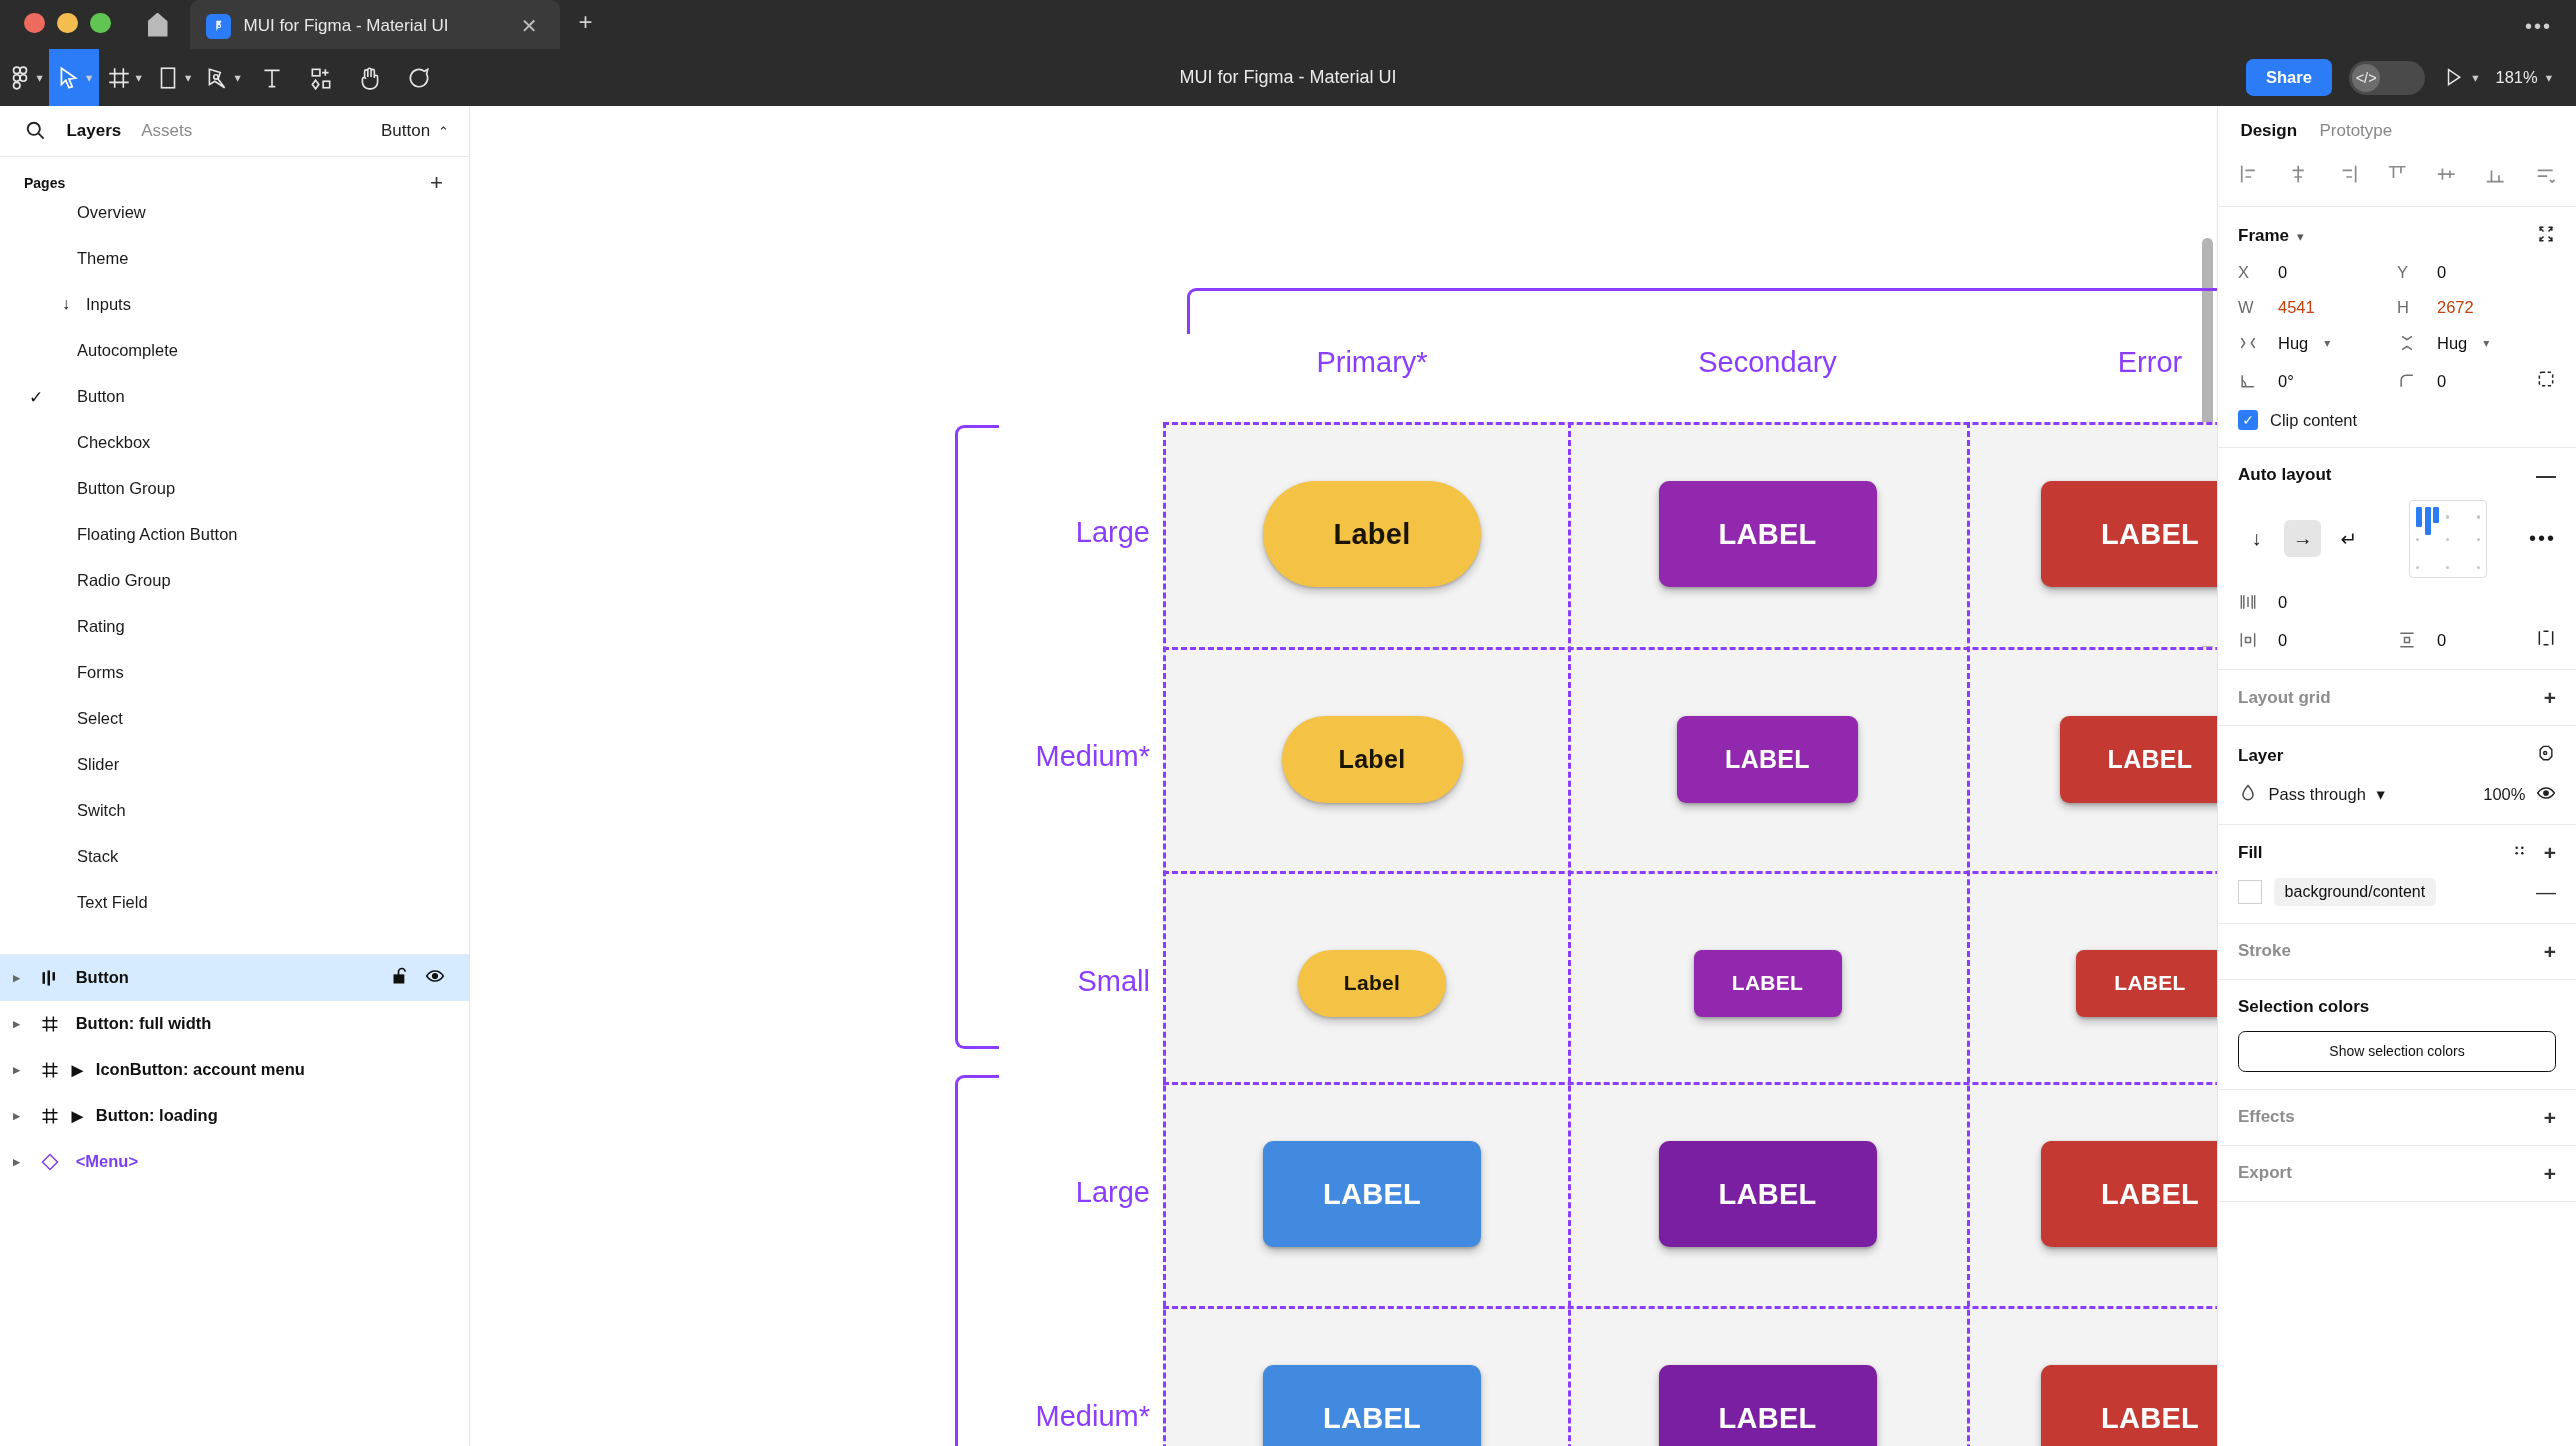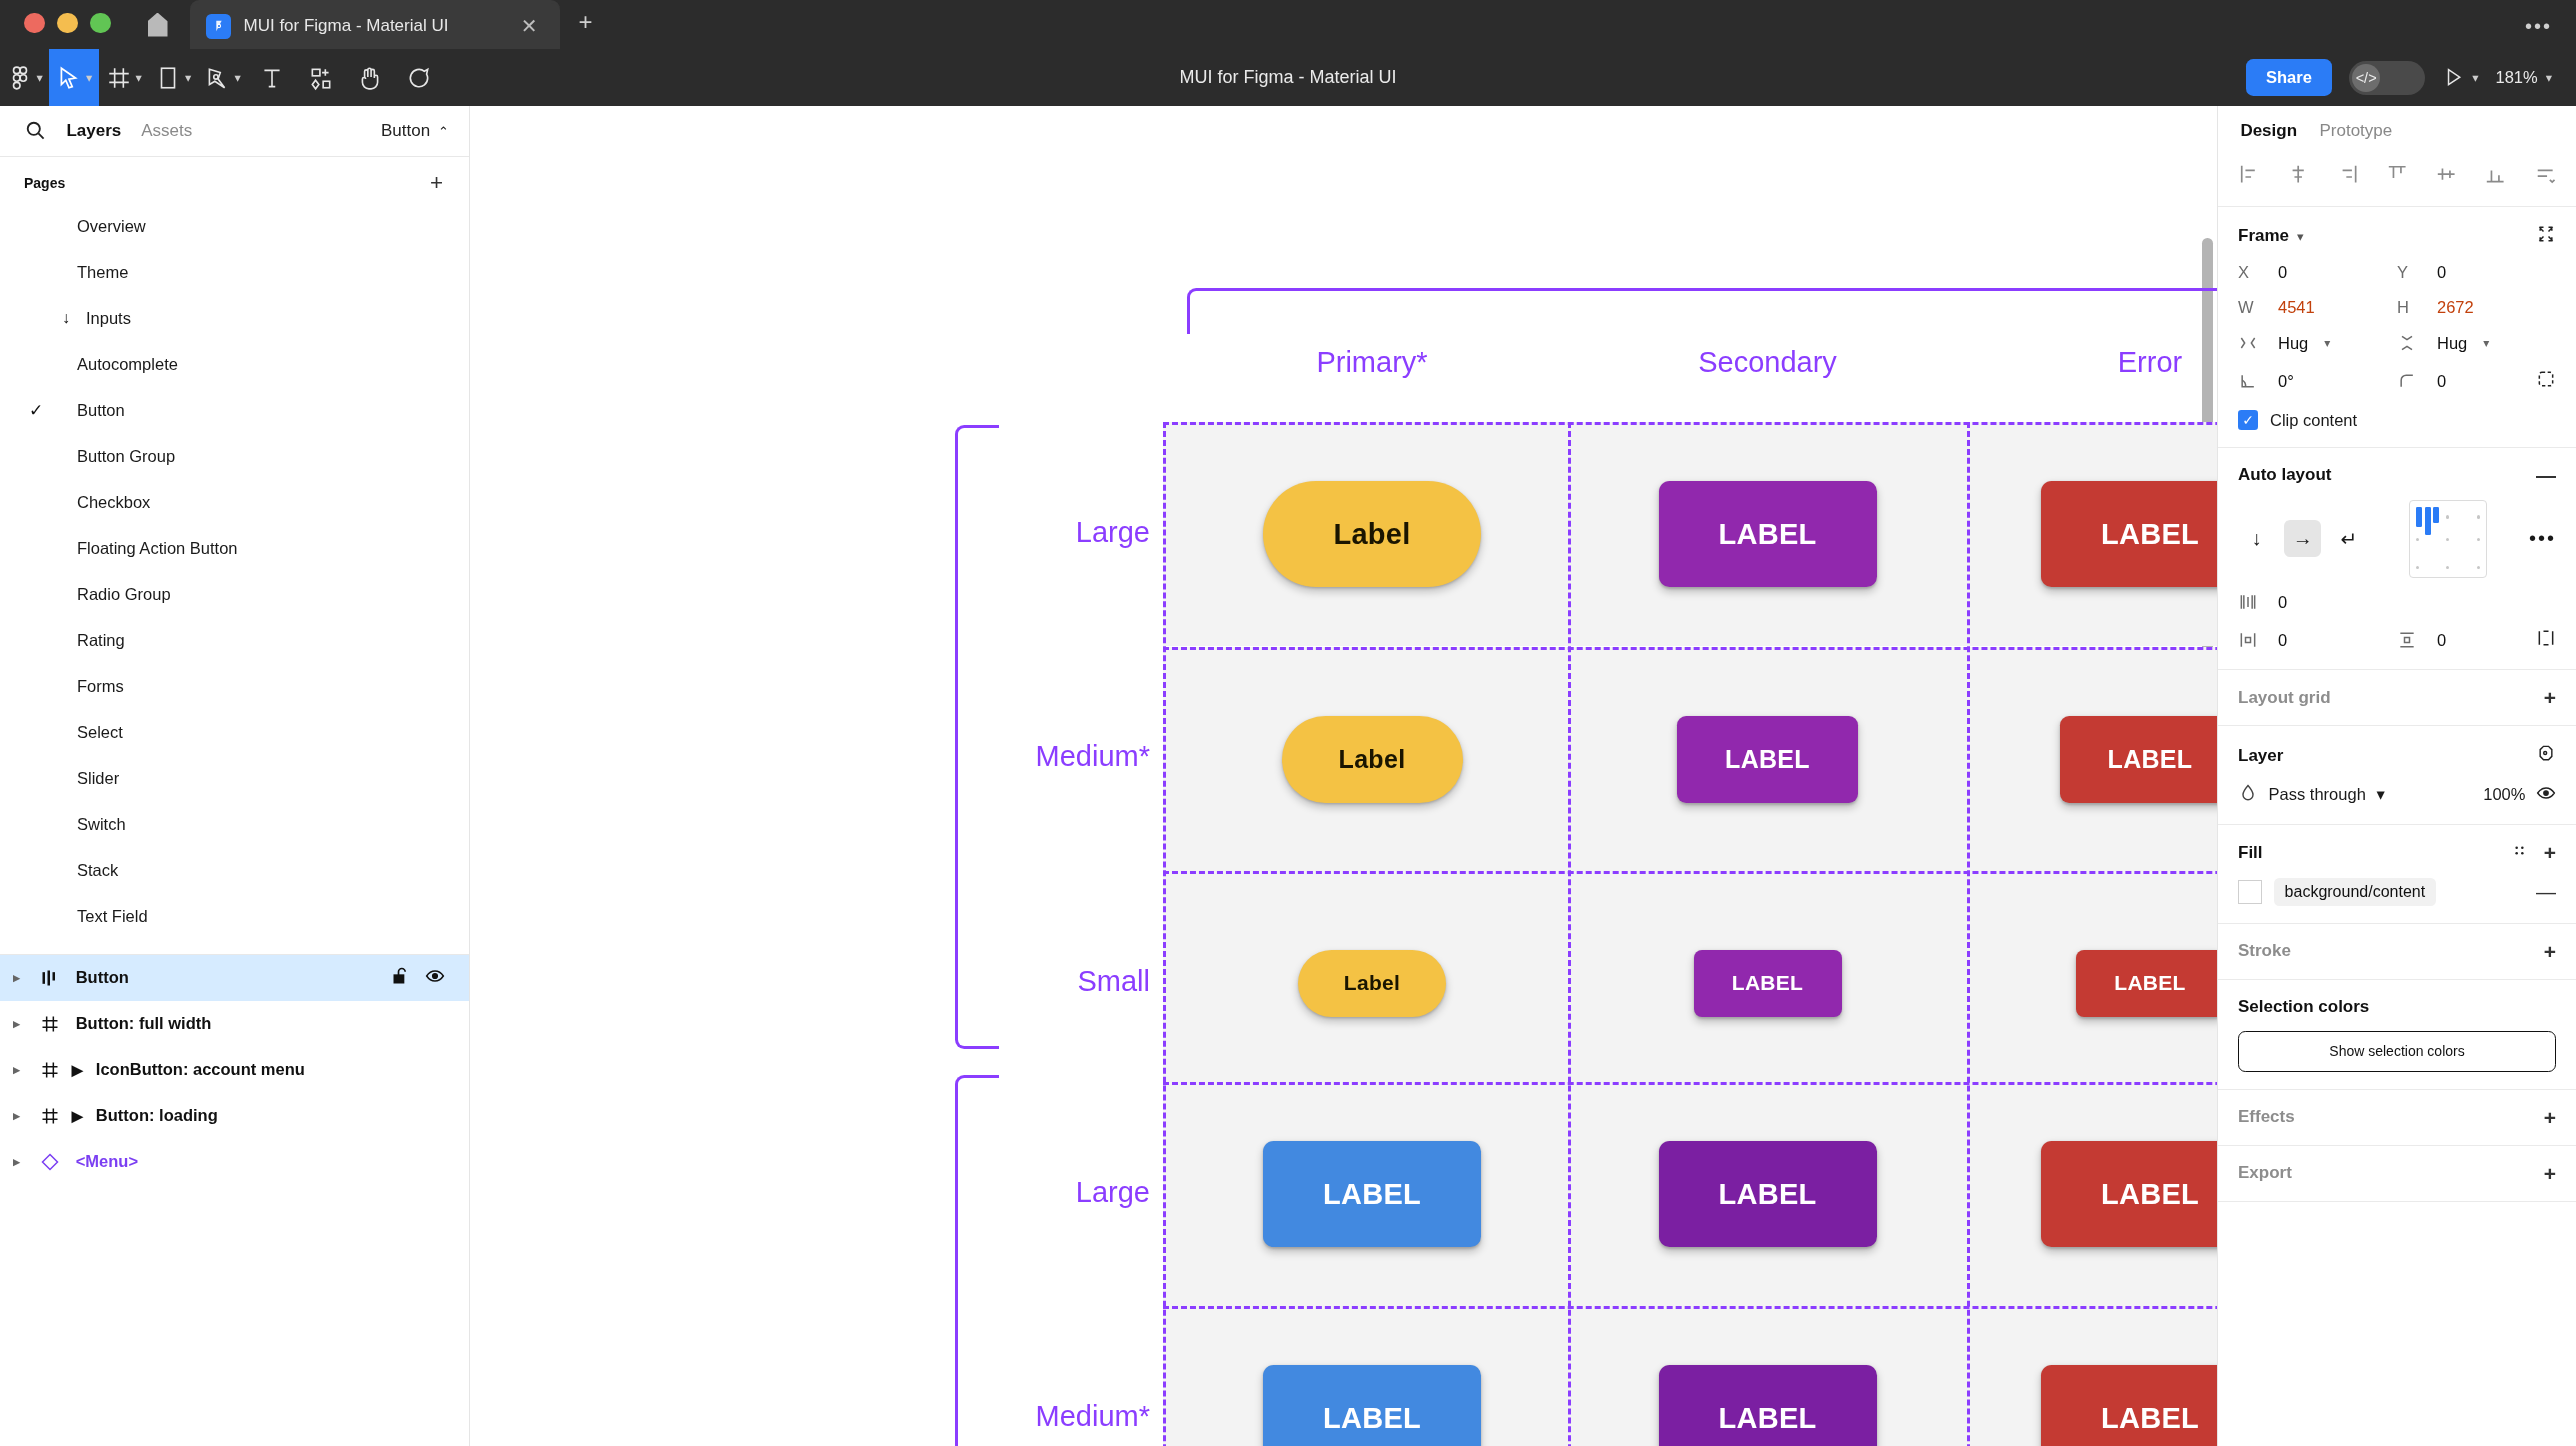--- a/index.html
+++ b/index.html
@@ -51,21 +51,21 @@
   .left { width: 470px; background: #fff; border-right: 0.7px solid #e5e5e5; display: flex; flex-direction: column; flex: none; }
   .left-tabs { height: 51px; display: flex; align-items: center; gap: 20px; padding: 0 24px; border-bottom: 0.7px solid #e8e8e8; position: relative; }
   .left-tabs svg { width: 22.4px; height: 22.4px; }
   .lt { font-size: 17px; color: #8a8a8a; }
   .lt.active { color: #111; font-weight: bold; }
   .page-select { position: absolute; right: 20px; display: flex; align-items: center; gap: 8px; font-size: 17px; color: #222; }
   .page-select .chev { font-size: 13px; }
   .pages-head { display: flex; align-items: center; justify-content: space-between; padding: 14.5px 26px 9.2px 24px; }
   .pages-head .t { font-size: 14px; font-weight: bold; color: #111; }
   .pages-head .plus { font-size: 22.4px; color: #333; line-height: 1; }
-  .page-row { height: 46px; display: flex; align-items: center; font-size: 16.5px; color: #1a1a1a; padding-left: 77px; position: relative; }
+  .page-row { height: 46px; display: flex; align-items: flex-start; font-size: 16.5px; color: #1a1a1a; padding-left: 77px; position: relative; }
   .page-row .check { position: absolute; left: 29px; font-size: 17px; color: #111; }
   .page-row .arrow { position: absolute; left: 62px; font-size: 16px; color: #111; }
   .page-row.has-arrow { padding-left: 86px; }
   .layers-sep { border-top: 0.7px solid #e8e8e8; margin-top: 14.5px; }
   .layer-row { height: 46px; display: flex; align-items: center; gap: 13px; padding: 0 24px 0 9.2px; font-size: 16.5px; color: #111; font-weight: bold; }
   .layer-row.selected { background: #d6ebff; }
   .layer-row .disc { width: 14.5px; color: #666; font-size: 13px; flex: none; text-align: center; }
   .layer-row .glyph { width: 26px; display: flex; align-items: center; justify-content: center; flex: none; }
   .layer-row .glyph svg { width: 20px; height: 20px; }
   .layer-row .tri { font-size: 14.5px; color: #111; flex: none; margin-left: -4px; }
@@ -275,24 +275,24 @@
             <span>Inputs</span>
           </div>
           <div class="page-row">
             <span>Autocomplete</span>
           </div>
           <div class="page-row">
             <span class="check">✓</span>
             <span>Button</span>
           </div>
           <div class="page-row">
+            <span>Checkbox</span>
+          </div>
+          <div class="page-row">
             <span>Button Group</span>
-          </div>
-          <div class="page-row">
-            <span>Checkbox</span>
           </div>
           <div class="page-row">
             <span>Floating Action Button</span>
           </div>
           <div class="page-row">
             <span>Radio Group</span>
           </div>
           <div class="page-row">
             <span>Rating</span>
           </div>

